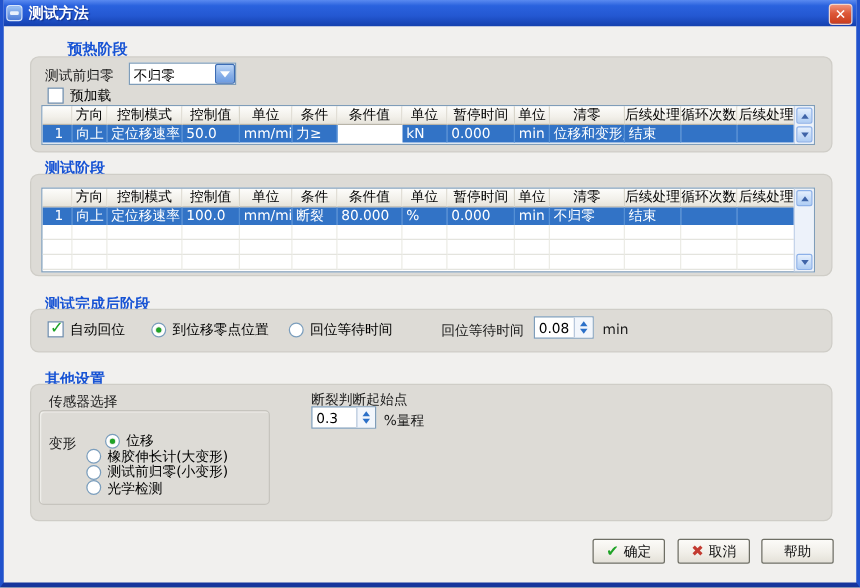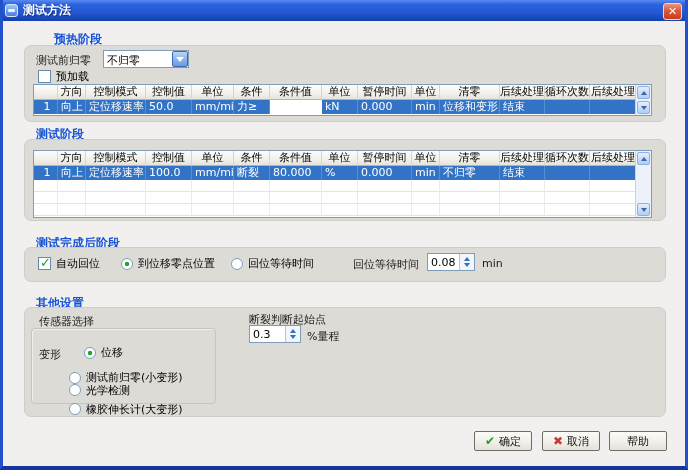--- a/index.html
+++ b/index.html
@@ -267,21 +267,21 @@
   <div class="heading" style="left:33px; top:295px;">其他设置</div>
   <div class="panel" style="top:307px; height:110px;"></div>
   <div class="lbl" style="left:36px; top:314px;">传感器选择</div>
   <div class="groupbox" style="left:28px; top:328px; width:185px; height:76px;"></div>
   <div class="lbl" style="left:36px; top:347px;">变形</div>
   <div id="sensor-radios">
       <div class="radio" style="left: 81px; top: 345px;">
         <span class="rb sel"></span>
         <span>位移</span>
       </div>
-      <div class="radio" style="left: 66px; top: 357.5px; margin-top: 44px;">
+      <div class="radio" style="left: 66px; top: 357.5px;">
         <span class="rb"></span>
         <span>橡胶伸长计(大变形)</span>
       </div>
       <div class="radio" style="left: 66px; top: 370px;">
         <span class="rb"></span>
         <span>测试前归零(小变形)</span>
       </div>
       <div class="radio" style="left: 66px; top: 382.5px;">
         <span class="rb"></span>
         <span>光学检测</span>

